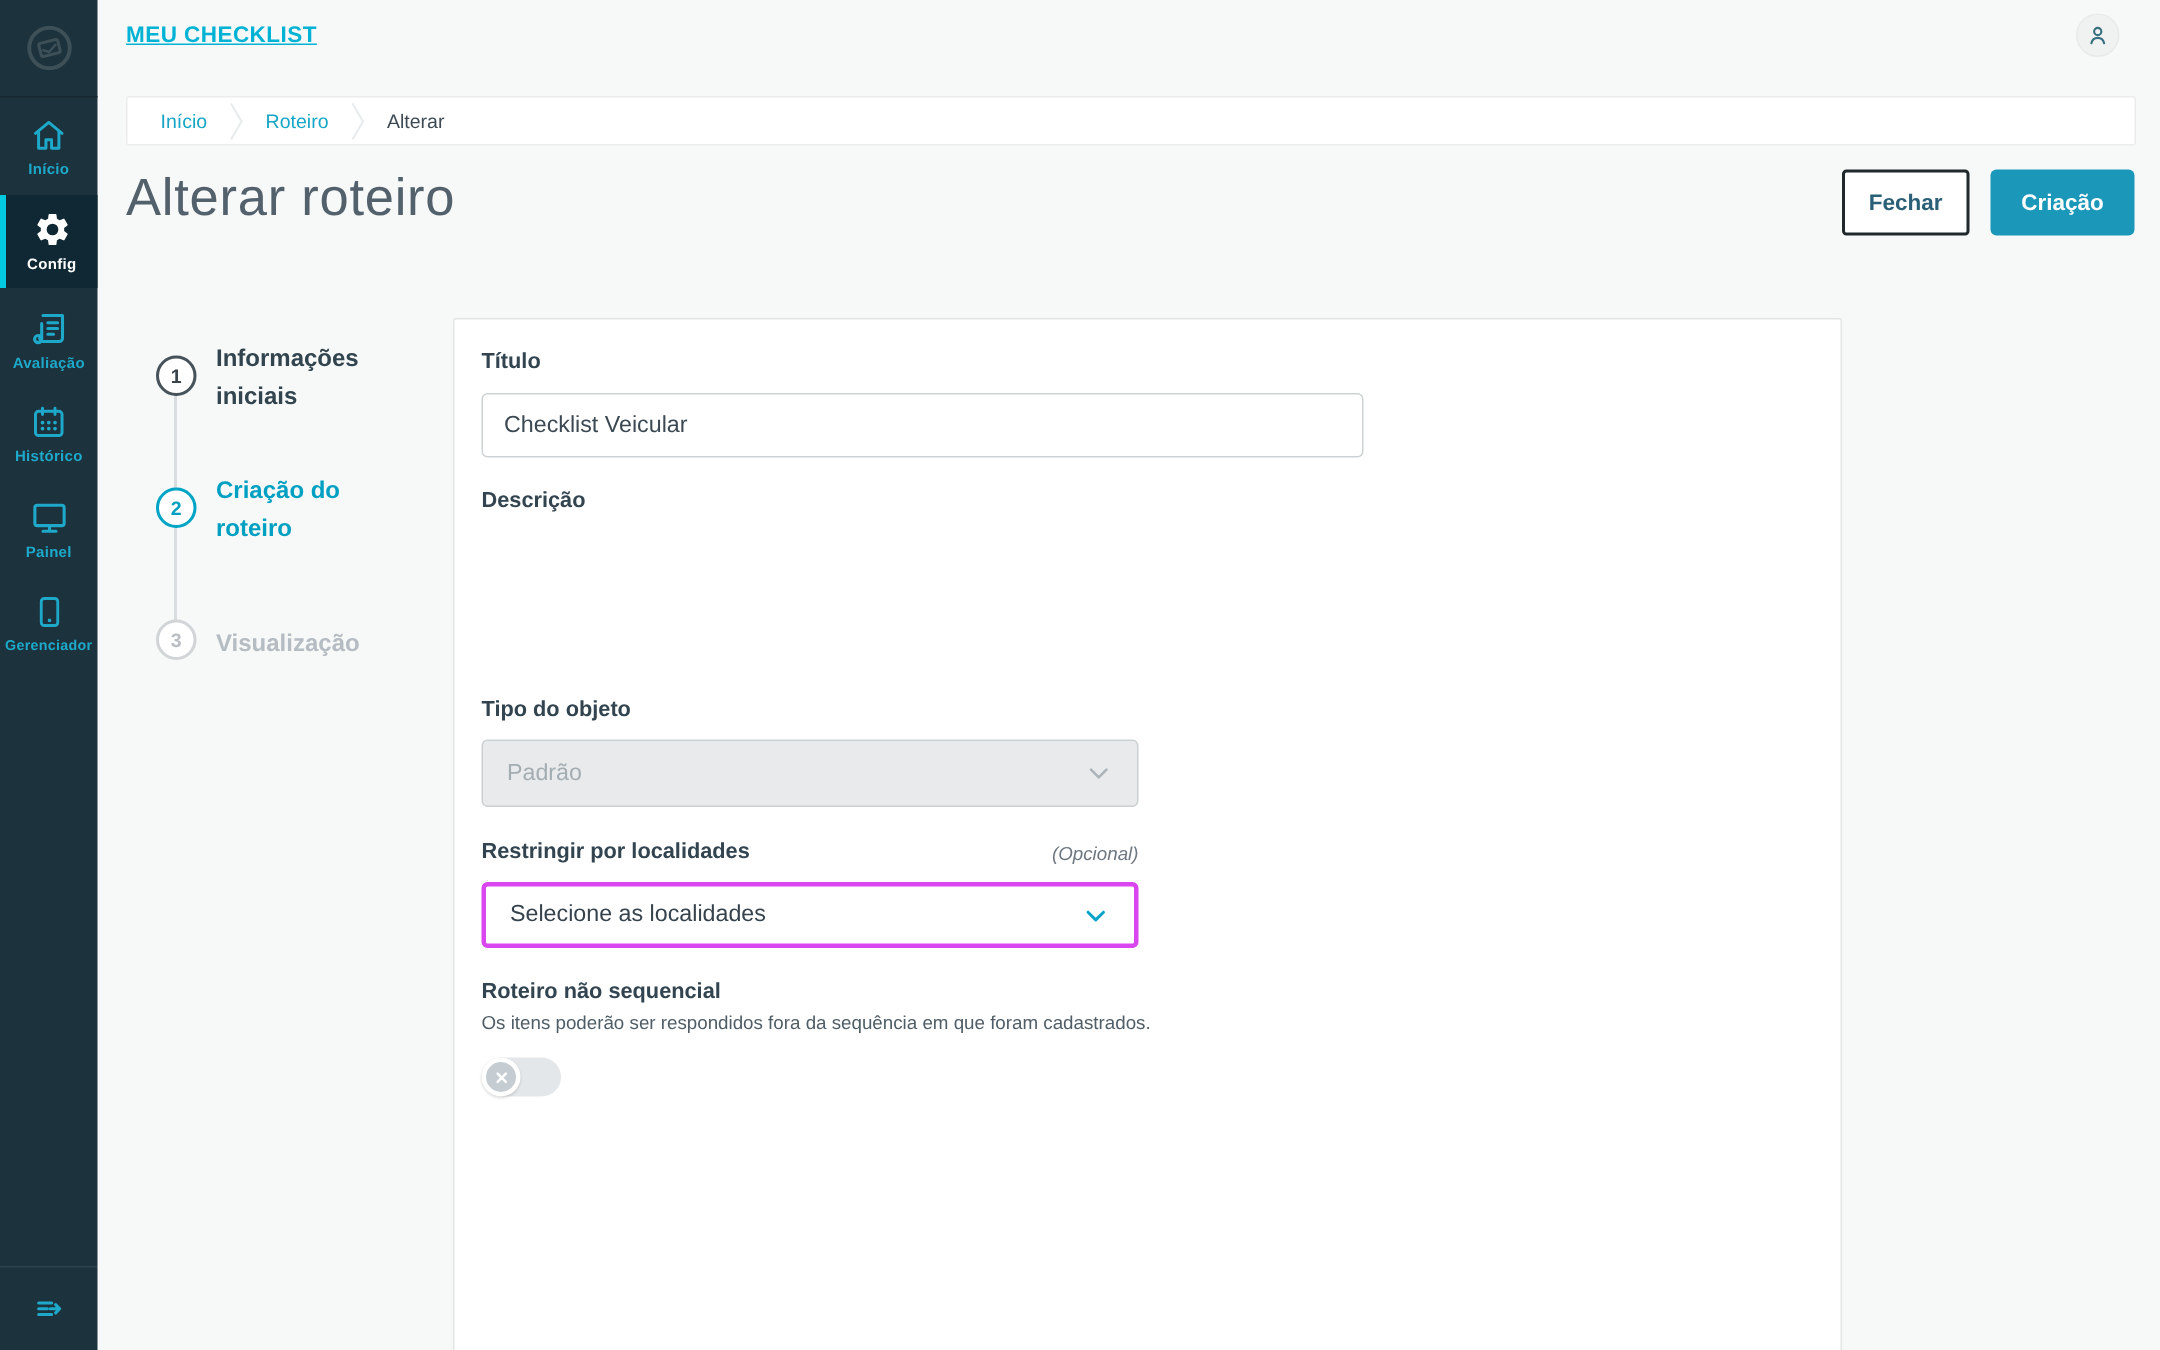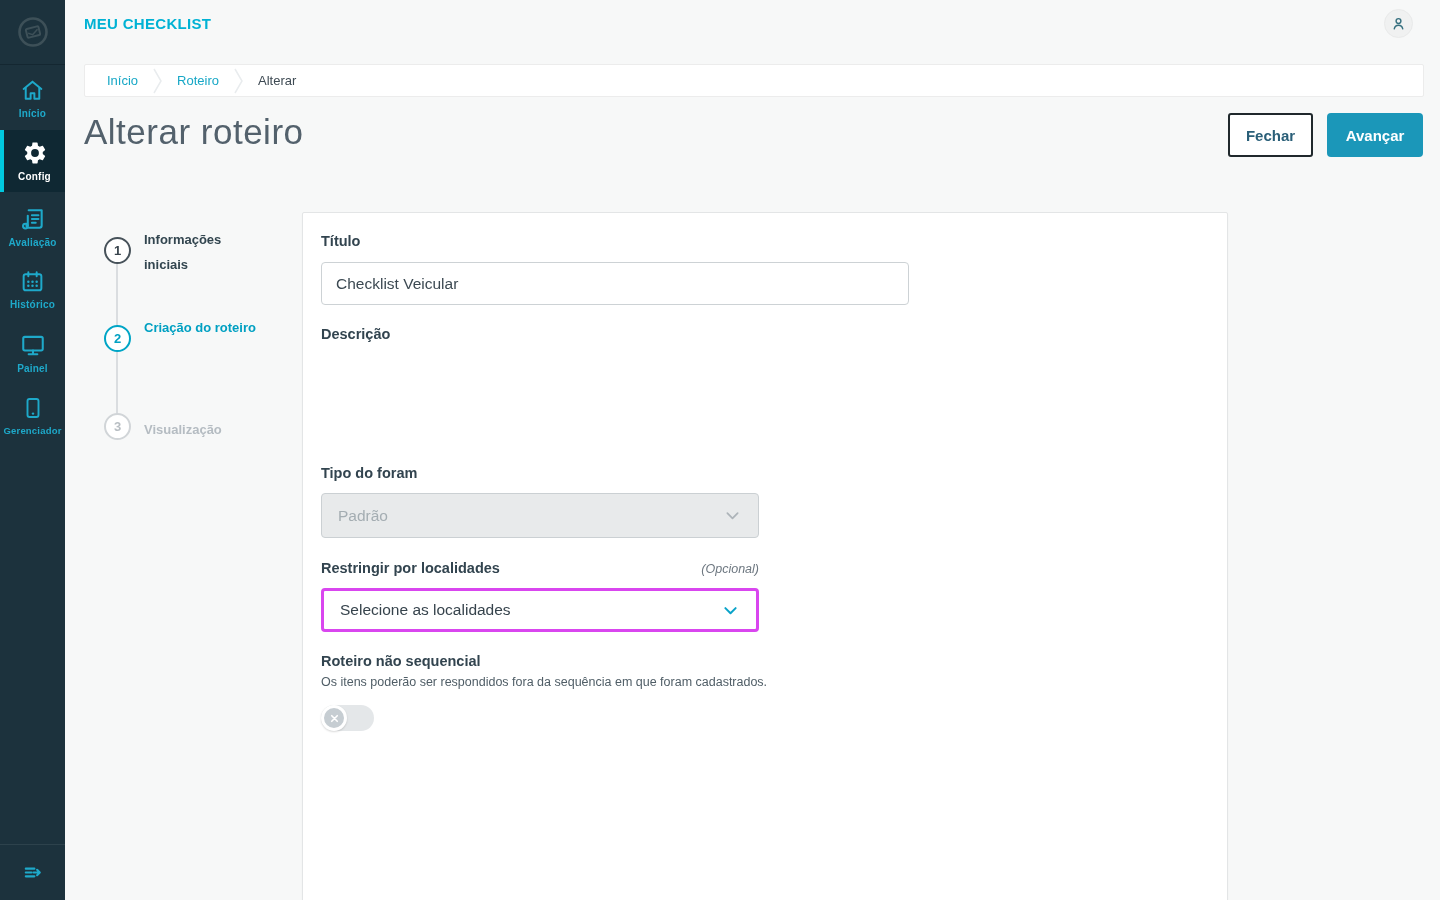--- a/index.html
+++ b/index.html
@@ -15,41 +15,41 @@
   .nav-inicio { top:70px; height:56px; }
   .nav-config { top:130px; height:62px; }
   .nav-avaliacao { top:198px; height:58px;justify-content:center; }
   .nav-historico { top:260px; height:58px; }
   .nav-painel { top:324px; height:58px; }
   .nav-gerenciador { top:387px; height:58px; }
   .nav-gerenciador .nav-label { font-size:9.5px; }
   .sidebar-footer { position:absolute; bottom:0; left:0; width:65px; height:56px; border-top:1px solid rgba(255,255,255,.08); display:flex; align-items:center; justify-content:center; cursor:pointer; }
 
   
-  .brand { position:absolute; left:84px; top:15px; font-size:15px; font-weight:700; letter-spacing:.3px; color:#00b2d4; }
+  .brand { position:absolute; left:84px; top:15px; font-size:15px; font-weight:700; letter-spacing:.3px; color:#00b2d4;text-decoration:underline; }
   .avatar-btn { position:absolute; left:1384px; top:9px; width:29px; height:29px; border-radius:50%; background:#f0f1f1; border:1px solid #e9eaea; display:flex; align-items:center; justify-content:center; cursor:pointer; }
 
   
   .breadcrumb { position:absolute; left:84px; top:64px; width:1340px; height:33px; background:#ffffff; border:1px solid #ececec; border-radius:2px; display:flex; align-items:center; padding-left:22px; }
   .crumb { font-size:13px; color:#16a7c6; cursor:pointer; }
   .crumb.current { color:#3e4a53; cursor:default; }
   .crumb-sep { margin:0 14px; display:flex; align-items:center; }
 
   
   .page-title { position:absolute; left:84px; top:112px; font-size:35px; font-weight:300; letter-spacing:.5px; color:#53616c; }
   .btn-close { position:absolute; left:1228px; top:113px; width:85px; height:44px; background:#ffffff; border:2px solid #20282c; border-radius:3px; font-size:15px; font-weight:600; color:#2a5f78; cursor:pointer; font-family:inherit; }
   .btn-next { position:absolute; left:1327px; top:113px; width:96px; height:44px; background:#1b97b9; border:none; border-radius:4px; font-size:15px; font-weight:600; color:#ffffff; cursor:pointer; font-family:inherit; }
 
   
   .step-line { position:absolute; left:116px; top:252px; width:2px; height:162px; background:#dadde0; }
   .step-circle { position:absolute; left:104px; width:27px; height:27px; border-radius:50%; background:#fff; border:2px solid; display:flex; align-items:center; justify-content:center; font-size:13px; font-weight:600; z-index:2; }
   .step-c1 { top:237px; border-color:#47525a; color:#39444d; cursor:pointer; }
   .step-c2 { top:325px; border-color:#00a5c6; color:#00a0c2; cursor:pointer; }
   .step-c3 { top:413px; border-color:#d1d5d8; color:#b8bec3; }
-  .step-label { position:absolute; left:144px; width:122px; font-size:13px; line-height:25px; font-weight:600; }
+  .step-label { position:absolute; left:144px; width:122px; font-size:16px; line-height:25px; font-weight:600; }
   .step-l1 { top:227px; color:#32454f; cursor:pointer; }
   .step-l2 { top:315px; color:#00a0c2; cursor:pointer; }
   .step-l3 { top:417px; color:#b5bcc2; }
 
   
   .card { position:absolute; left:302px; top:212px; width:926px; height:692px; background:#ffffff; border:1px solid #e3e5e6; border-radius:2px; box-shadow:0 1px 2px rgba(0,0,0,.03); }
   .f-label { position:absolute; left:18px; font-size:14.5px; font-weight:700; color:#32444f; }
   .lbl-titulo { top:20px; }
   .lbl-descricao { top:113px; }
   .lbl-tipo { top:252px; }
@@ -160,38 +160,38 @@
   <span class="crumb-sep">
     <svg width="11" height="28" viewBox="0 0 11 28" fill="none">
         <path d="M2 2l7 12-7 12" stroke="#e9ecee" stroke-width="1.5"></path>
       </svg>
   </span>
   <span class="crumb current">Alterar</span>
 </nav>
 
 <h1 class="page-title">Alterar roteiro</h1>
 <button class="btn-close">Fechar</button>
-<button class="btn-next">Avançar</button>
+<button class="btn-next">Criação</button>
 
 <div class="step-line"></div>
 <div class="step-circle step-c1">1</div>
 <div class="step-label step-l1">Informações iniciais</div>
 <div class="step-circle step-c2">2</div>
 <div class="step-label step-l2">Criação do roteiro</div>
 <div class="step-circle step-c3">3</div>
 <div class="step-label step-l3">Visualização</div>
 
 <section class="card">
 
   <label class="f-label lbl-titulo">Título</label>
   <input class="txt-input" type="text" value="Checklist Veicular" style="">
 
   <label class="f-label lbl-descricao">Descrição</label>
 
-  <label class="f-label lbl-tipo">Tipo do foram</label>
+  <label class="f-label lbl-tipo">Tipo do objeto</label>
   <div class="select select-disabled">
     <span>Padrão</span>
     <svg width="19" height="19" viewBox="0 0 24 24" fill="none" stroke="#adb4b9" stroke-width="2.2" stroke-linecap="round" stroke-linejoin="round">
       <path d="M5.5 9l6.5 6.5L18.5 9"></path>
     </svg>
   </div>
 
   <label class="f-label lbl-restringir">Restringir por localidades</label>
   <span class="lbl-opcional">(Opcional)</span>
   <div class="select select-normal">

